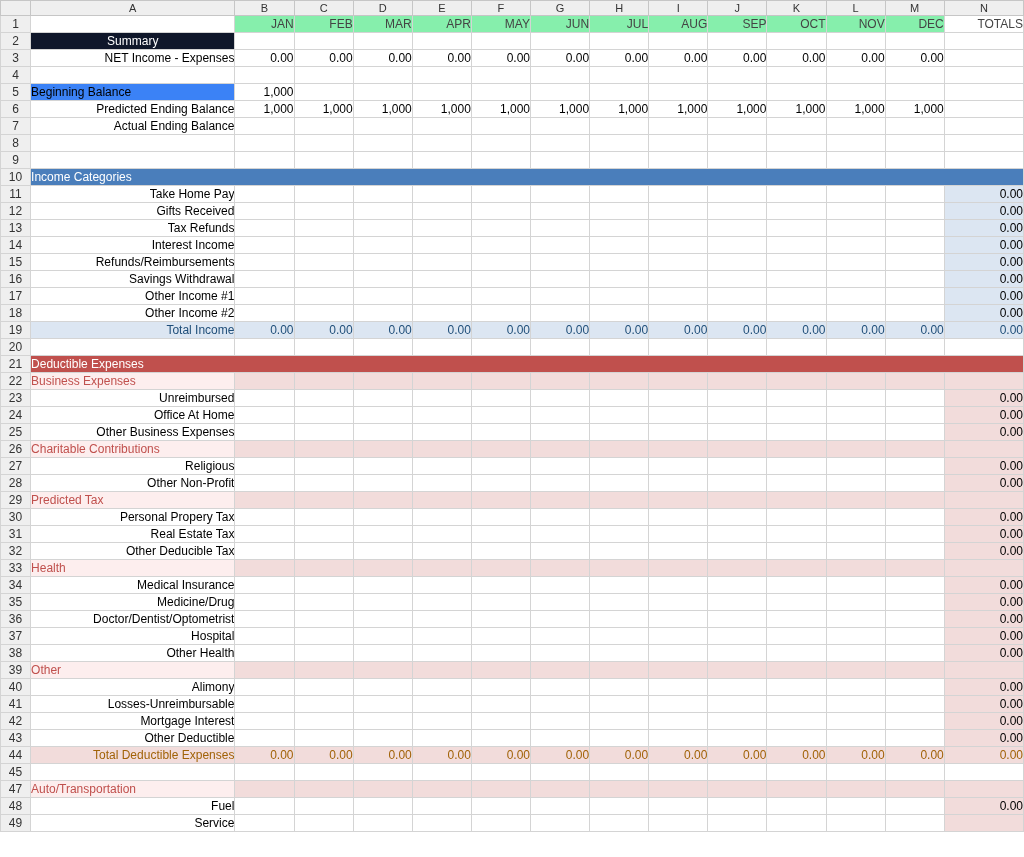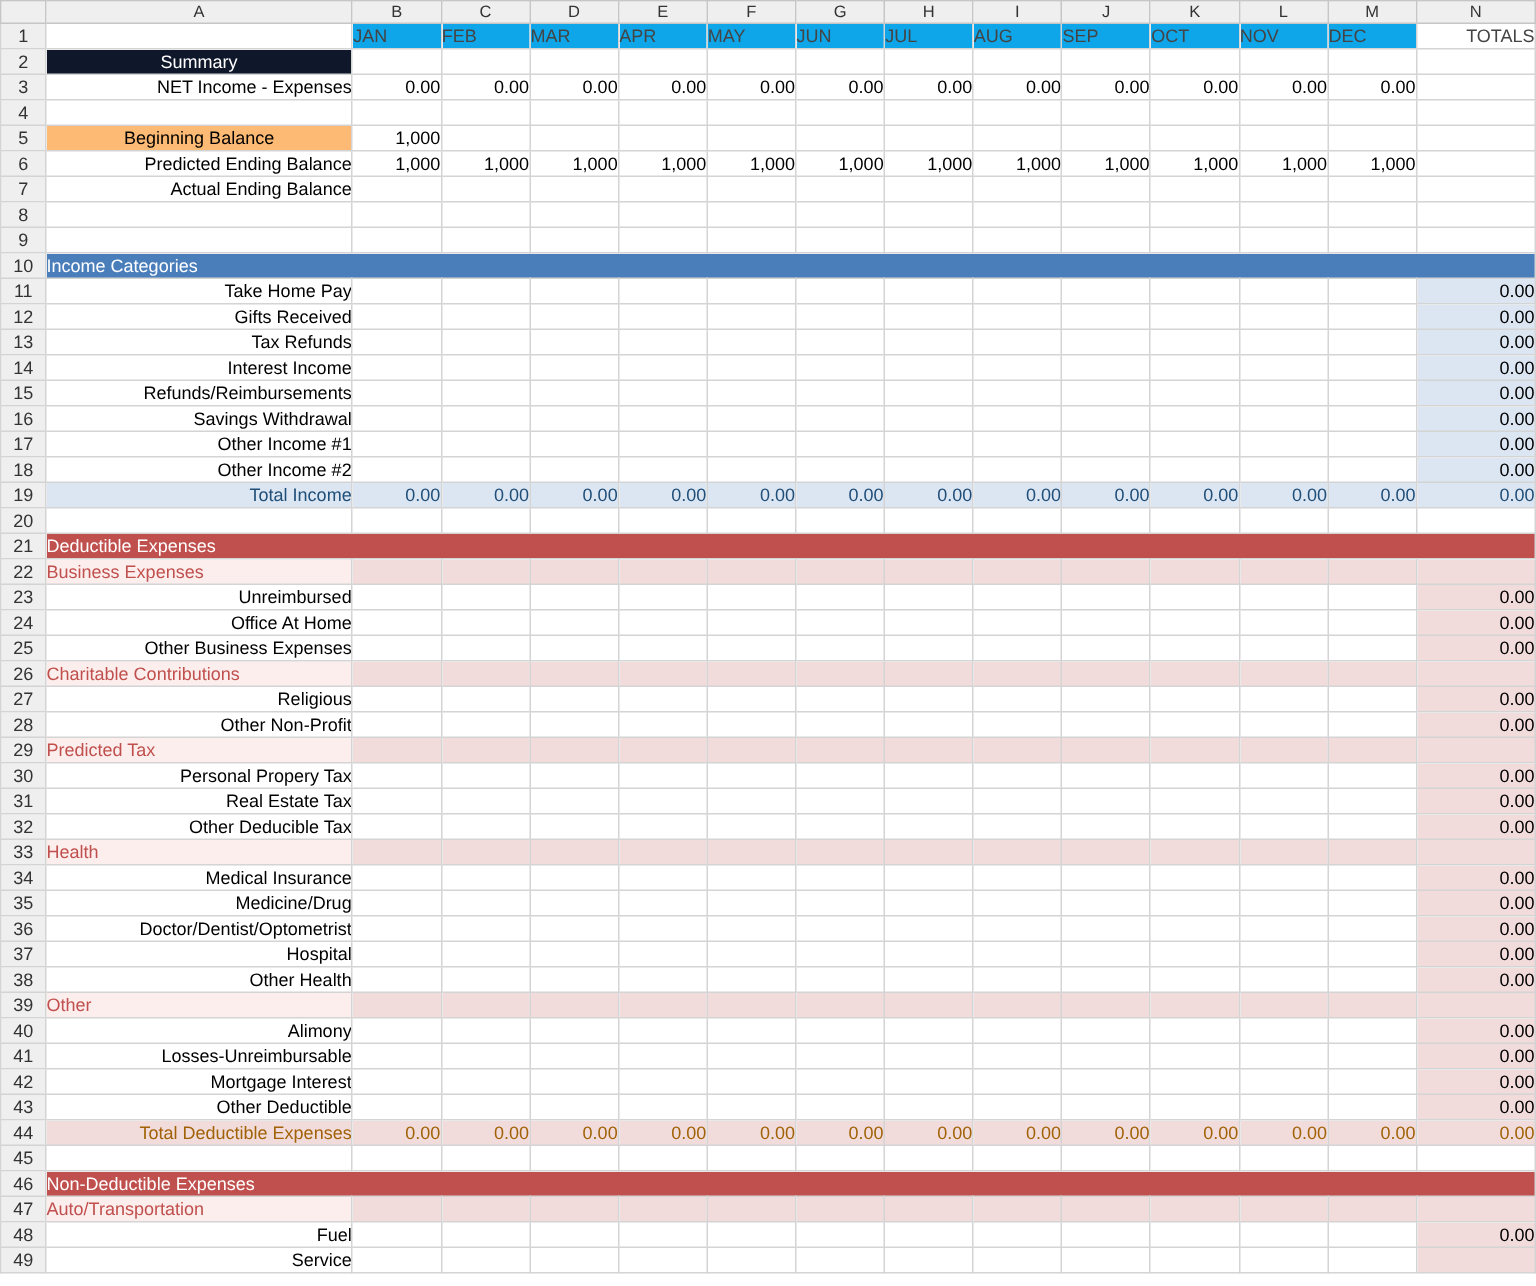--- a/index.html
+++ b/index.html
@@ -60,22 +60,22 @@
   .b  { font-weight: bold; }
 
   
   col.c-rn { width: 30px; }
   col.c-a  { width: 204px; }
   col.c-m  { width: 59px; }
   col.c-n  { width: 79px; }
 
   
   .monthhdr {
-    background: #0ea5e9;
-    text-align: left;
+    background: #86efac;
+    text-align: right;
     font-weight: bold;
     color: #444;
     font-size: 12px;
   }
   .totalshdr {
     background: #ffffff;
     text-align: right;
     font-weight: bold;
     color: #444;
     font-size: 12px;
@@ -117,23 +117,23 @@
     background: #dce6f2;
     color: #1f4e79;
     font-weight: bold;
   }
   .total-red {
     background: #f2dcdb;
     color: #a16207;
     font-weight: bold;
   }
   .lblgray {
-    background: #fdba74;
+    background: #3b82f6;
     font-weight: bold;
-    text-align: center;
+    text-align: left;
     padding-right: 6px;
   }
   td.blank { background: #ffffff; border-color: transparent; }
 </style>
 </head>
 <body>
 
 <div id="sheet">
   <table class="grid">
     <colgroup>
@@ -906,24 +906,20 @@
           <td class="blank"></td>
           <td class="blank"></td>
           <td class="blank"></td>
           <td class="blank"></td>
           <td class="blank"></td>
           <td class="blank"></td>
           <td class="blank"></td>
           <td class="blank"></td>
         </tr>
         <tr>
-          <td class="rownum">46</td>
-          <td class="banner-red" colspan="14">Non-Deductible Expenses</td>
-        </tr>
-        <tr>
           <td class="rownum">47</td>
           <td class="sub-red">Auto/Transportation</td>
           <td class="rowfill-red"></td>
           <td class="rowfill-red"></td>
           <td class="rowfill-red"></td>
           <td class="rowfill-red"></td>
           <td class="rowfill-red"></td>
           <td class="rowfill-red"></td>
           <td class="rowfill-red"></td>
           <td class="rowfill-red"></td>

